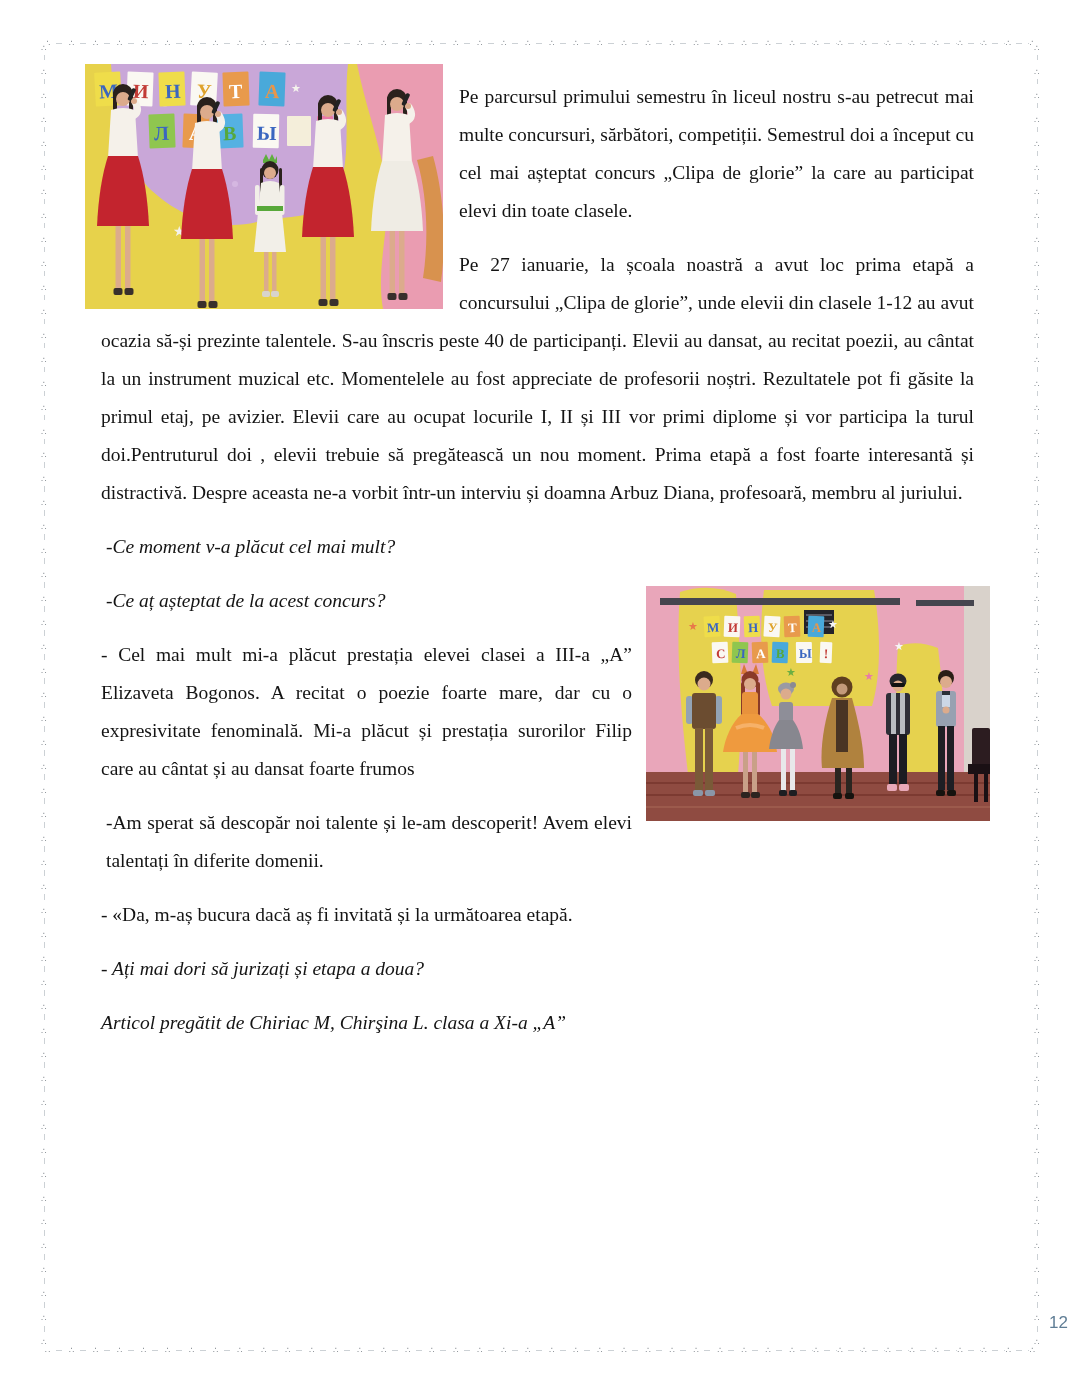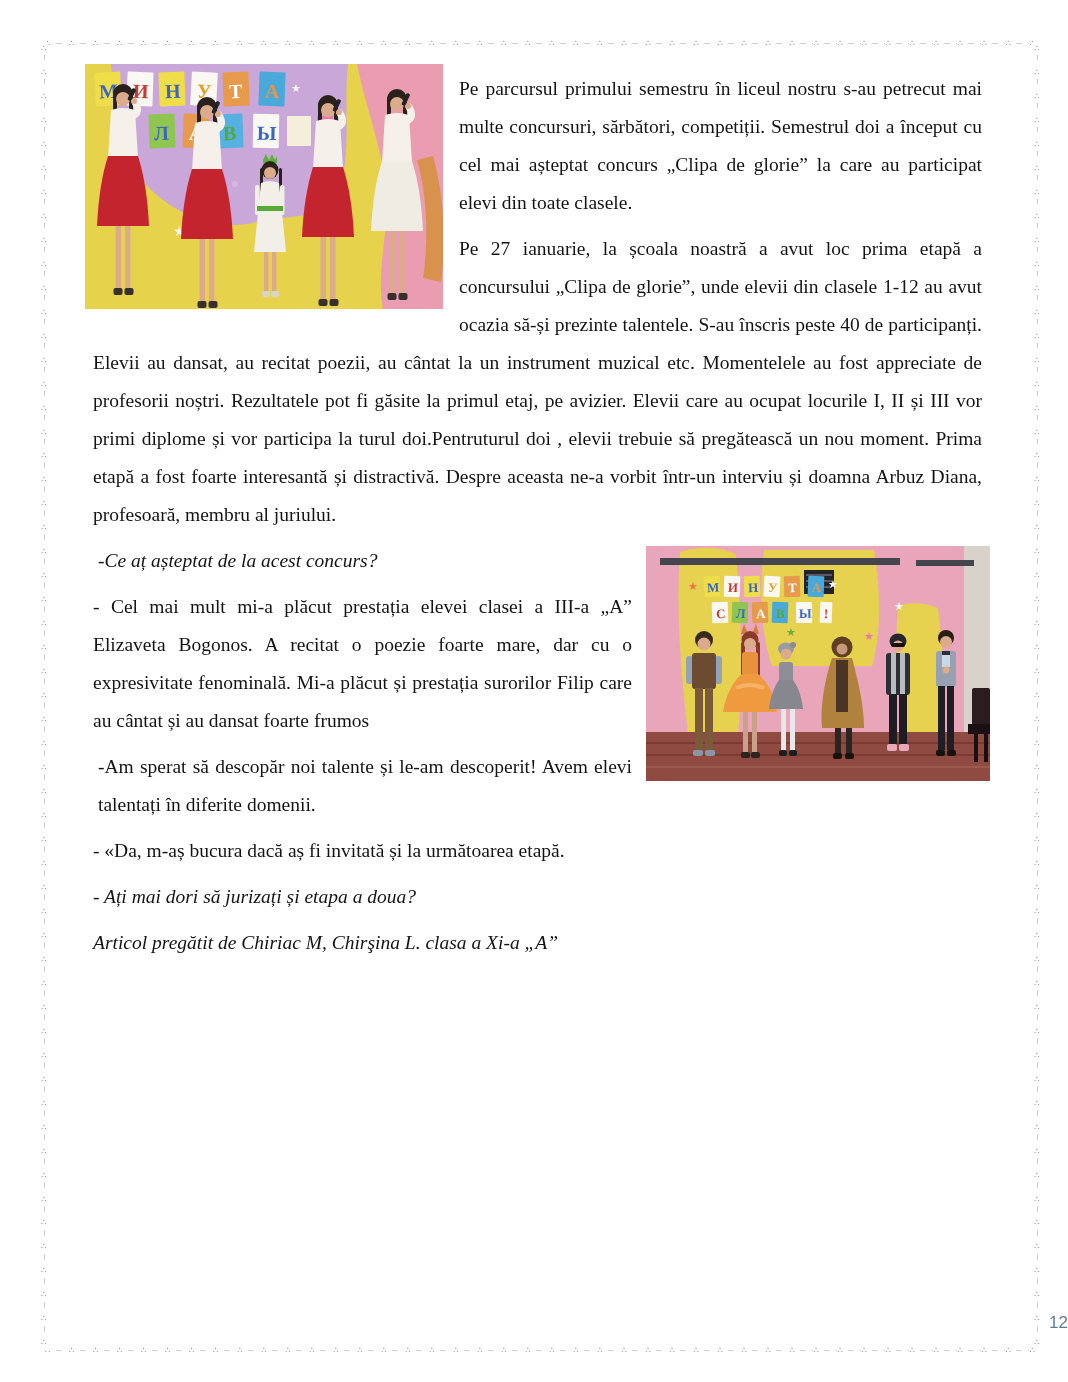--- a/index.html
+++ b/index.html
@@ -29,21 +29,21 @@
   .edge.v.left{left:37px;}
   .edge.v.right{left:1030px;}
   .orn{background:#ffffff;padding:2px 1px;}
 
   
   .content{position:absolute;left:85px;top:62px;width:905px;}
   .title{
     margin:0 0 2px 0;font-size:22px;line-height:36px;font-weight:bold;
     text-align:center;padding-left:232px;
   }
-  p.body{margin:8px;font-size:19.5px;line-height:38px;text-align:justify;}
+  p.body{margin:16px;font-size:19.5px;line-height:38px;text-align:justify;}
   .indent{padding-left:5px;}
   .q{font-style:italic;}
   .invite{font-weight:bold;text-align:left;}
   .byline{font-style:italic;text-align:right;padding-right:22px;}
 
   figure{margin:0;padding:0;}
   .photo1{float:left;width:358px;height:245px;margin:2px 16px 6px 0;}
   .photo2{float:right;width:344px;height:235px;margin:4px 0 8px 14px;}
   .photo1 svg,.photo2 svg{display:block;width:100%;height:100%;}
 
@@ -370,20 +370,21 @@
           <rect x="187" y="188" width="4.5" height="40" fill="#dcab8c"></rect>
           <rect x="177" y="227" width="8" height="6" rx="2" fill="#d8d4cc"></rect>
           <rect x="186" y="227" width="8" height="6" rx="2" fill="#d8d4cc"></rect>
         </g>
       </svg>
     </figure>
 
     <p class="body">Pe parcursul primului semestru în liceul nostru s-au petrecut mai multe concursuri, sărbători, competiții. Semestrul doi a început cu cel mai așteptat concurs „Clipa de glorie” la care au participat elevi din toate clasele.</p>
     <p class="body">Pe 27 ianuarie, la școala noastră a avut loc prima etapă a concursului „Clipa de glorie”, unde  elevii  din clasele 1-12 au avut ocazia să-și prezinte talentele.  S-au înscris peste 40 de participanți.  Elevii au dansat, au recitat poezii, au cântat la un instrument muzical etc.    Momentelele au fost appreciate de profesorii noștri.  Rezultatele pot fi găsite la primul etaj, pe avizier.  Elevii  care au ocupat locurile I, II și III vor primi diplome și vor participa la turul doi.Pentruturul doi , elevii trebuie să pregătească un nou moment.  Prima etapă a fost foarte interesantă și distractivă. Despre aceasta ne-a vorbit într-un interviu și doamna Arbuz Diana, profesoară, membru al juriului.</p>
 
+    <p class="body q indent">-Ce moment v-a plăcut cel mai mult?</p>
 
     <figure class="photo2">
       <svg viewBox="0 0 344 235" xmlns="http://www.w3.org/2000/svg">
 
         <rect x="0" y="0" width="344" height="235" fill="#e9a6ba"></rect>
         <rect x="318" y="0" width="26" height="190" fill="#d9d2cb"></rect>
         <path d="M34,6 C30,60 34,120 42,188 L92,188 C98,120 94,60 90,8 C72,0 52,0 34,6 Z" fill="#e6d24e"></path>
         <path d="M118,4 C112,50 116,90 126,120 L226,120 C236,86 234,40 228,4 Z" fill="#e6d24e"></path>
         <path d="M252,60 C248,110 252,150 258,188 L296,188 C300,150 298,110 292,62 C278,56 264,56 252,60 Z" fill="#e6d24e"></path>
 

